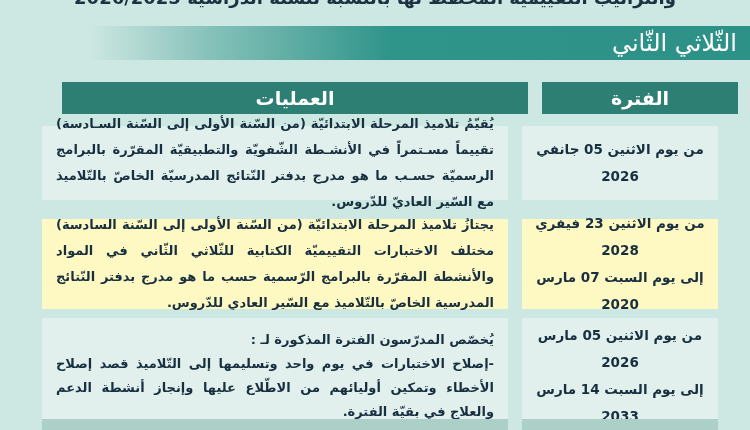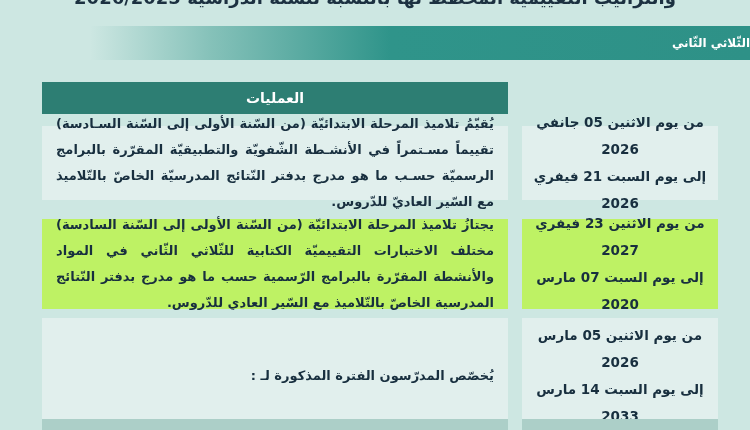--- a/index.html
+++ b/index.html
@@ -33,48 +33,50 @@
       rgba(47,148,136,0) 12%,
       rgba(47,148,136,0.45) 28%,
       #2f948a 52%,
       #2e9187 100%);
     display: flex;
     align-items: center;
     justify-content: flex-start; 
   }
   .banner .banner-label {
     color: #ffffff;
-    font-size: 12px;
-    font-weight: bold;
+    font-size: 24px;
+    font-weight: normal;
+    padding-right: 13px;
   }
 
   
   .th {
     position: absolute;
     top: 82px; height: 32px;
     background: #2d7e73;
     color: #ffffff;
-    font-size: 14px;
+    font-size: 19px;
     font-weight: bold;
     display: flex;
     align-items: center;
     justify-content: center;
+    margin-left: 20px;
   }
   .th-ops    { left: 42px;  width: 466px; }
   .th-period { left: 522px; width: 196px; }
 
   
   .cell {
     position: absolute;
     box-sizing: border-box;
     color: #182f3f;
     font-weight: bold;
   }
   .cell.light { background: #e1efed; }
-  .cell.dark  { background: #bef264; }
+  .cell.dark  { background: #fef9c3; }
   .cell.last  { background: #accfc8; }
 
   .ops-cell {
     left: 42px; width: 466px;
     padding: 0 14px;
     display: flex;
     flex-direction: column;
     justify-content: center;
     font-size: 13px;
     line-height: 26px;
@@ -104,39 +106,40 @@
 
 <div class="stage">
 
   <div class="top-title">والتراتيب التقييمية المخطط لها بالنسبة للسنة الدراسية 2026/2025</div>
 
   <div class="banner">
     <span class="banner-label">الثّلاثي الثّاني</span>
   </div>
 
   <div class="th th-ops">العمليات</div>
+  <div class="th th-period">الفترة</div>
 
   <div class="cell light ops-cell r1">
     <p>يُقيّمُ تلاميذ المرحلة الابتدائيّة (من السّنة الأولى إلى السّنة السـادسة) تقييماً مسـتمراً في الأنشـطة الشّفويّة والتطبيقيّة المقرّرة بالبرامج الرسميّة حسـب ما هو مدرج بدفتر النّتائج المدرسيّة الخاصّ بالتّلاميذ مع السّير العاديّ للدّروس.</p>
   </div>
   <div class="cell light period-cell r1">
     <div>من يوم الاثنين 05 جانفي 2026</div>
-    <div>إلى يوم السبت 21 فيفري 2026</div>
   </div>
 
   <div class="cell dark ops-cell r2">
     <p>يجتازُ تلاميذ المرحلة الابتدائيّة (من السّنة الأولى إلى السّنة السادسة) مختلف الاختبارات التقييميّة الكتابية للثّلاثي الثّاني في المواد والأنشطة المقرّرة بالبرامج الرّسمية حسب ما هو مدرج بدفتر النّتائج المدرسية الخاصّ بالتّلاميذ مع السّير العادي للدّروس.</p>
   </div>
   <div class="cell dark period-cell r2">
-    <div>من يوم الاثنين 23 فيفري 2027</div>
+    <div>من يوم الاثنين 23 فيفري 2028</div>
     <div>إلى يوم السبت 07 مارس 2020</div>
   </div>
 
   <div class="cell light ops-cell r3 row3">
     <p class="line-start ops-para">يُخصّص المدرّسون الفترة المذكورة لـ :</p>
+    <p class="ops-para">-إصلاح الاختبارات في يوم واحد وتسليمها إلى التّلاميذ قصد إصلاح الأخطاء وتمكين أوليائهم من الاطّلاع عليها وإنجاز أنشطة الدعم والعلاج في بقيّة الفترة.</p>
   </div>
   <div class="cell light period-cell r3">
     <div>من يوم الاثنين 05 مارس 2026</div>
     <div>إلى يوم السبت 14 مارس 2033</div>
   </div>
 
   <div class="cell last ops-cell r4"></div>
   <div class="cell last period-cell r4"></div>
 
 </div>

